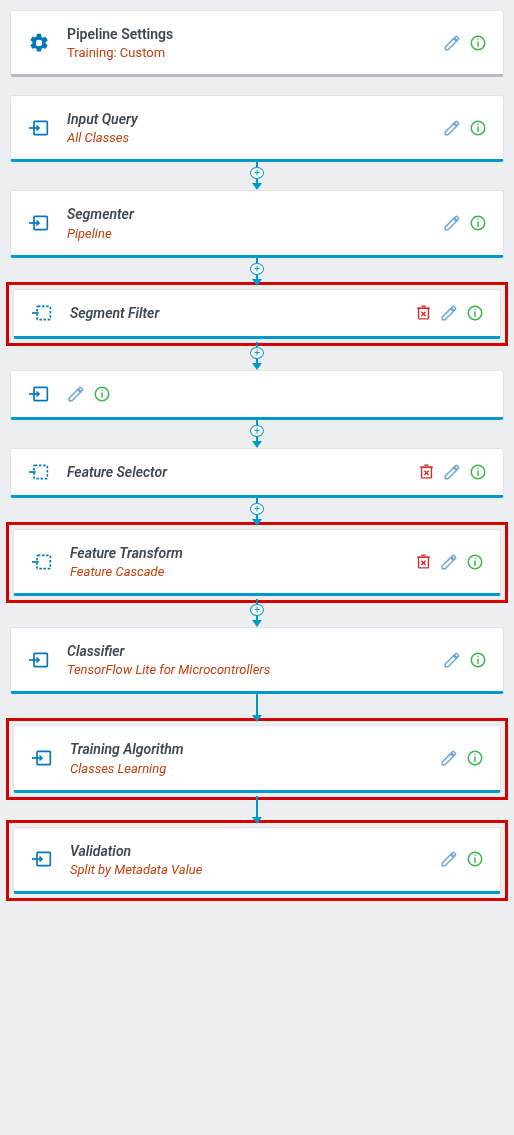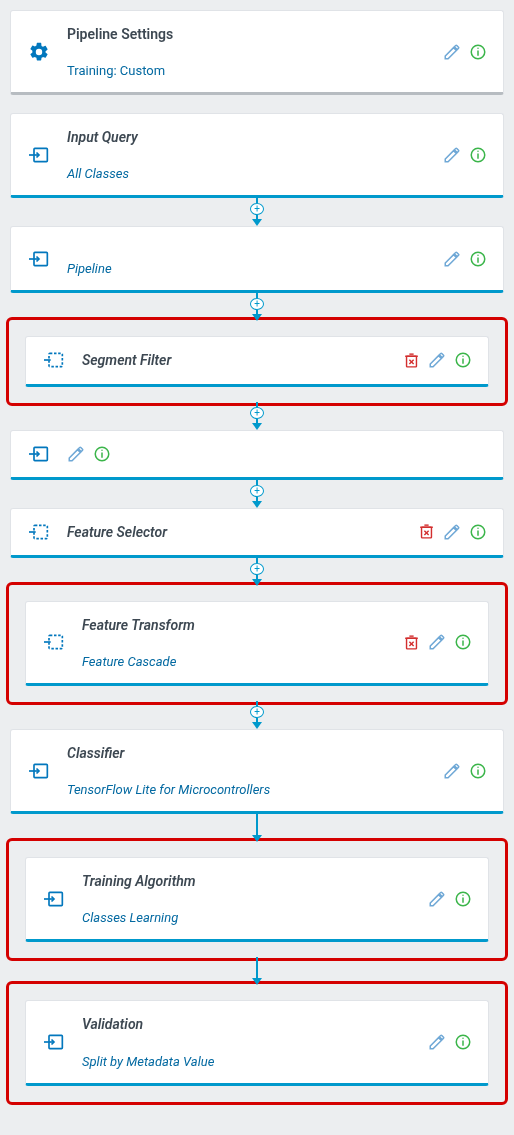--- a/index.html
+++ b/index.html
@@ -14,36 +14,36 @@
     border: 1px solid #e0e3e7;
     border-radius: 3px;
     padding: 14px 16px 14px 14px;
     display: flex;
     position: relative;
   }
   .card.accent { border-bottom: 3px solid #0099cc; font-style: italic; }
   .card.settings-card { border-bottom: 3px solid #b7bcc1; }
   .highlight {
     border: 3px solid #d40000;
-    border-radius: 6px;
-    padding: 16px;
+    border-radius: 0;
+    padding: 4px;
     margin: -4px;
   }
   .highlight .card { border-left: 1px solid #e0e3e7; border-right: 1px solid #e0e3e7; border-top: 1px solid #e0e3e7; }
   .iconbox {
     width: 28px;
     display: flex;
     align-items: center;
     justify-content: center;
     margin-right: 14px;
     flex-shrink: 0;
   }
   .textbox { flex: 1; }
   .title { font-size: 14px; font-weight: 600; color: #3d4852; line-height: 1.3; }
-  .subtitle { font-size: 13px; color: #0369a1; margin-top: 20px; }
+  .subtitle { font-size: 13px; color: #c2410c; margin-top: 2px; }
   .actions { display: flex; align-items: center; gap: 8px; }
   .actions svg { cursor: pointer; }
   .connector {
     height: 28px;
     display: flex;
     flex-direction: column;
     align-items: center;
     justify-content: center;
     position: relative;
   }
@@ -133,20 +133,21 @@
     <div>
       <div class="card accent">
         <div class="iconbox">
           <svg width="20" height="18" viewBox="0 0 24 20" fill="none" stroke="#0277bd" stroke-width="2">
             <rect x="6" y="2" width="16" height="16" rx="1"></rect>
             <line x1="0" y1="10" x2="12" y2="10"></line>
             <polyline points="9,7 12,10 9,13" fill="none"></polyline>
           </svg>
         </div>
         <div class="textbox">
+          <div class="title">Segmenter</div>
           <div class="subtitle">Pipeline</div>
         </div>
         <div class="actions">
           <svg width="18" height="18" viewBox="0 0 24 24" fill="none" stroke="#6fa8d6" stroke-width="2">
             <path d="M3 17.25V21h3.75L17.81 9.94l-3.75-3.75L3 17.25zM20.71 7.04a1 1 0 0 0 0-1.41l-2.34-2.34a1 1 0 0 0-1.41 0l-1.83 1.83 3.75 3.75 1.83-1.83z"></path>
           </svg>
           <svg width="18" height="18" viewBox="0 0 24 24" fill="none" stroke="#3bb54a" stroke-width="2">
             <circle cx="12" cy="12" r="9"></circle>
             <line x1="12" y1="10" x2="12" y2="17"></line>
             <circle cx="12" cy="7" r="1" fill="#3bb54a" stroke="none"></circle>

